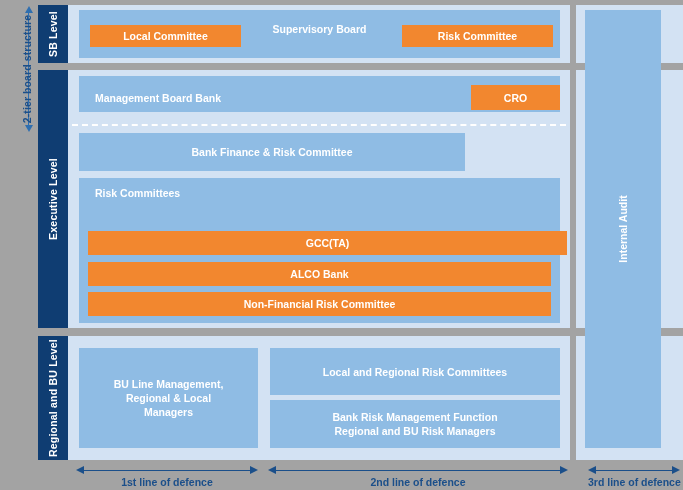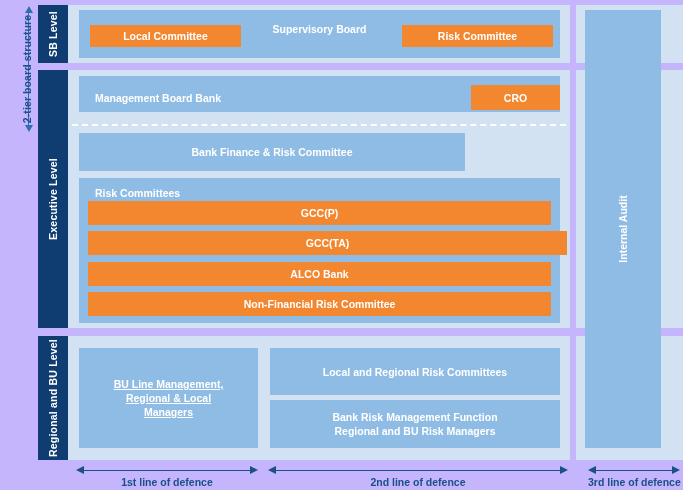--- a/index.html
+++ b/index.html
@@ -10,21 +10,21 @@
   }
   body {
     font-family: "Liberation Sans", sans-serif;
     -webkit-font-smoothing: antialiased;
   }
 
   #canvas {
     position: relative;
     width: 683px;
     height: 490px;
-    background: #c4b5fd;
+    background: #a3a3a3;
     overflow: hidden;
   }
 
   
   .abs { position: absolute; box-sizing: border-box; }
 
   
   .tier-annot {
     left: 0; top: 8px; width: 38px; height: 122px;
   }
@@ -198,41 +198,38 @@
 
   <div class="abs dashed" style="left:72px; top:124px; width:494px;"></div>
 
   <div class="abs midbox ctr" style="left:79px; top:133px; width:386px; height:38px;">
     <span>Bank Finance &amp; Risk Committee</span>
   </div>
 
   <div class="abs midbox" style="left:79px; top:178px; width:481px; height:145px;">
     <div class="midbox-label" style="left:16px; top:9px;">Risk Committees</div>
   </div>
-  <div class="abs orange ctr" style="left:88px; top:201px; width:463px; height:24px;">
-    <span>GCC(P)</span>
-  </div>
   <div class="abs orange ctr" style="left:88px; top:231px; width:479px; height:24px;">
     <span>GCC(TA)</span>
   </div>
   <div class="abs orange ctr" style="left:88px; top:262px; width:463px; height:24px;">
     <span>ALCO Bank</span>
   </div>
   <div class="abs orange ctr" style="left:88px; top:292px; width:463px; height:24px;">
     <span>Non-Financial Risk Committee</span>
   </div>
 
   <div class="abs panel" style="left:38px; top:336px; width:532px; height:124px;">
   </div>
   <div class="abs level-tab" style="left:38px; top:336px; width:30px; height:124px;">
     <span>Regional and BU Level</span>
   </div>
 
   <div class="abs midbox ctr" style="left:79px; top:348px; width:179px; height:100px;">
-    <span style="white-space:pre-line;text-decoration:underline;">BU Line Management,
+    <span style="white-space:pre-line;">BU Line Management,
 Regional &amp; Local
 Managers</span>
   </div>
 
   <div class="abs midbox ctr" style="left:270px; top:348px; width:290px; height:47px;">
     <span>Local and Regional Risk Committees</span>
   </div>
 
   <div class="abs midbox ctr" style="left:270px; top:400px; width:290px; height:48px;">
     <span style="white-space:pre-line;">Bank Risk Management Function

